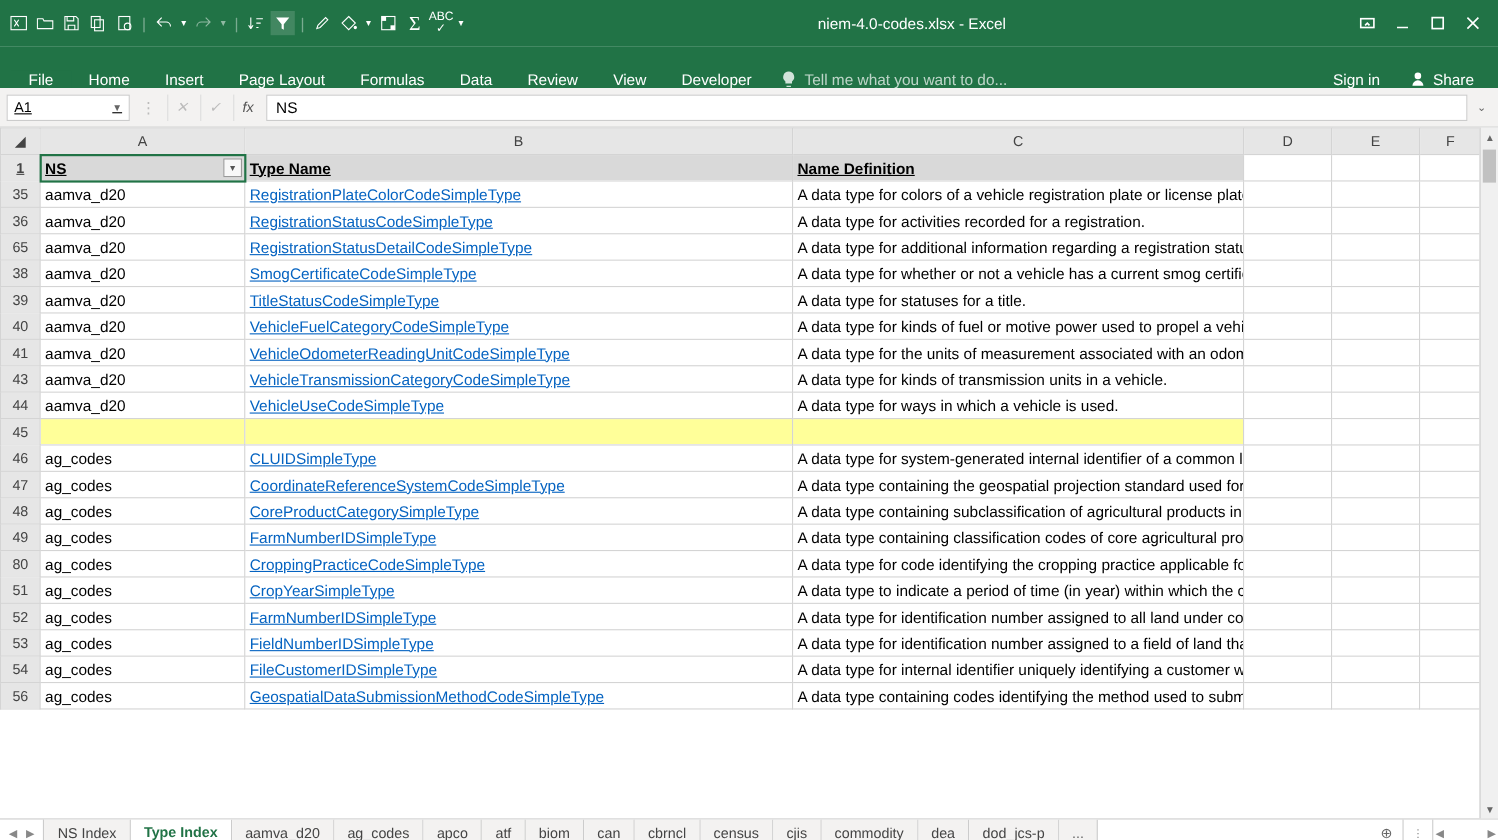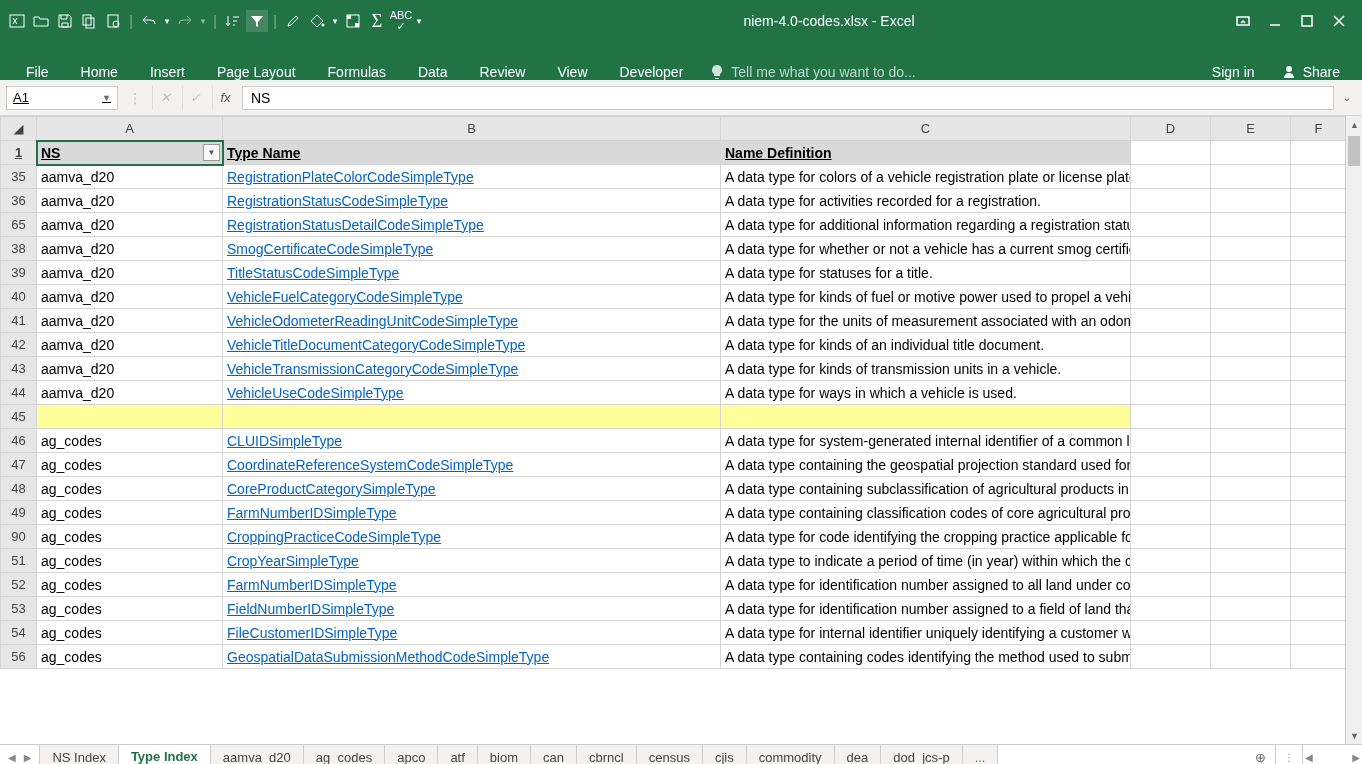--- a/index.html
+++ b/index.html
@@ -324,29 +324,20 @@
           <tr>
             <td class="rowhead">41</td>
             <td>aamva_d20</td>
             <td><a class="link">VehicleOdometerReadingUnitCodeSimpleType</a></td>
             <td class="overflow">A data type for the units of measurement associated with an odometer reading.</td>
             <td></td>
             <td></td>
             <td></td>
           </tr>
           <tr>
-            <td class="rowhead">42</td>
-            <td>aamva_d20</td>
-            <td><a class="link">VehicleTitleDocumentCategoryCodeSimpleType</a></td>
-            <td class="overflow">A data type for kinds of an individual title document.</td>
-            <td></td>
-            <td></td>
-            <td></td>
-          </tr>
-          <tr>
             <td class="rowhead">43</td>
             <td>aamva_d20</td>
             <td><a class="link">VehicleTransmissionCategoryCodeSimpleType</a></td>
             <td class="overflow">A data type for kinds of transmission units in a vehicle.</td>
             <td></td>
             <td></td>
             <td></td>
           </tr>
           <tr>
             <td class="rowhead">44</td>
@@ -396,21 +387,21 @@
           <tr>
             <td class="rowhead">49</td>
             <td>ag_codes</td>
             <td><a class="link">FarmNumberIDSimpleType</a></td>
             <td class="overflow">A data type containing classification codes of core agricultural products defined by th</td>
             <td></td>
             <td></td>
             <td></td>
           </tr>
           <tr>
-            <td class="rowhead">90</td>
+            <td class="rowhead">80</td>
             <td>ag_codes</td>
             <td><a class="link">CroppingPracticeCodeSimpleType</a></td>
             <td class="overflow">A data type for code identifying the cropping practice applicable for a reported crop/</td>
             <td></td>
             <td></td>
             <td></td>
           </tr>
           <tr>
             <td class="rowhead">51</td>
             <td>ag_codes</td>

